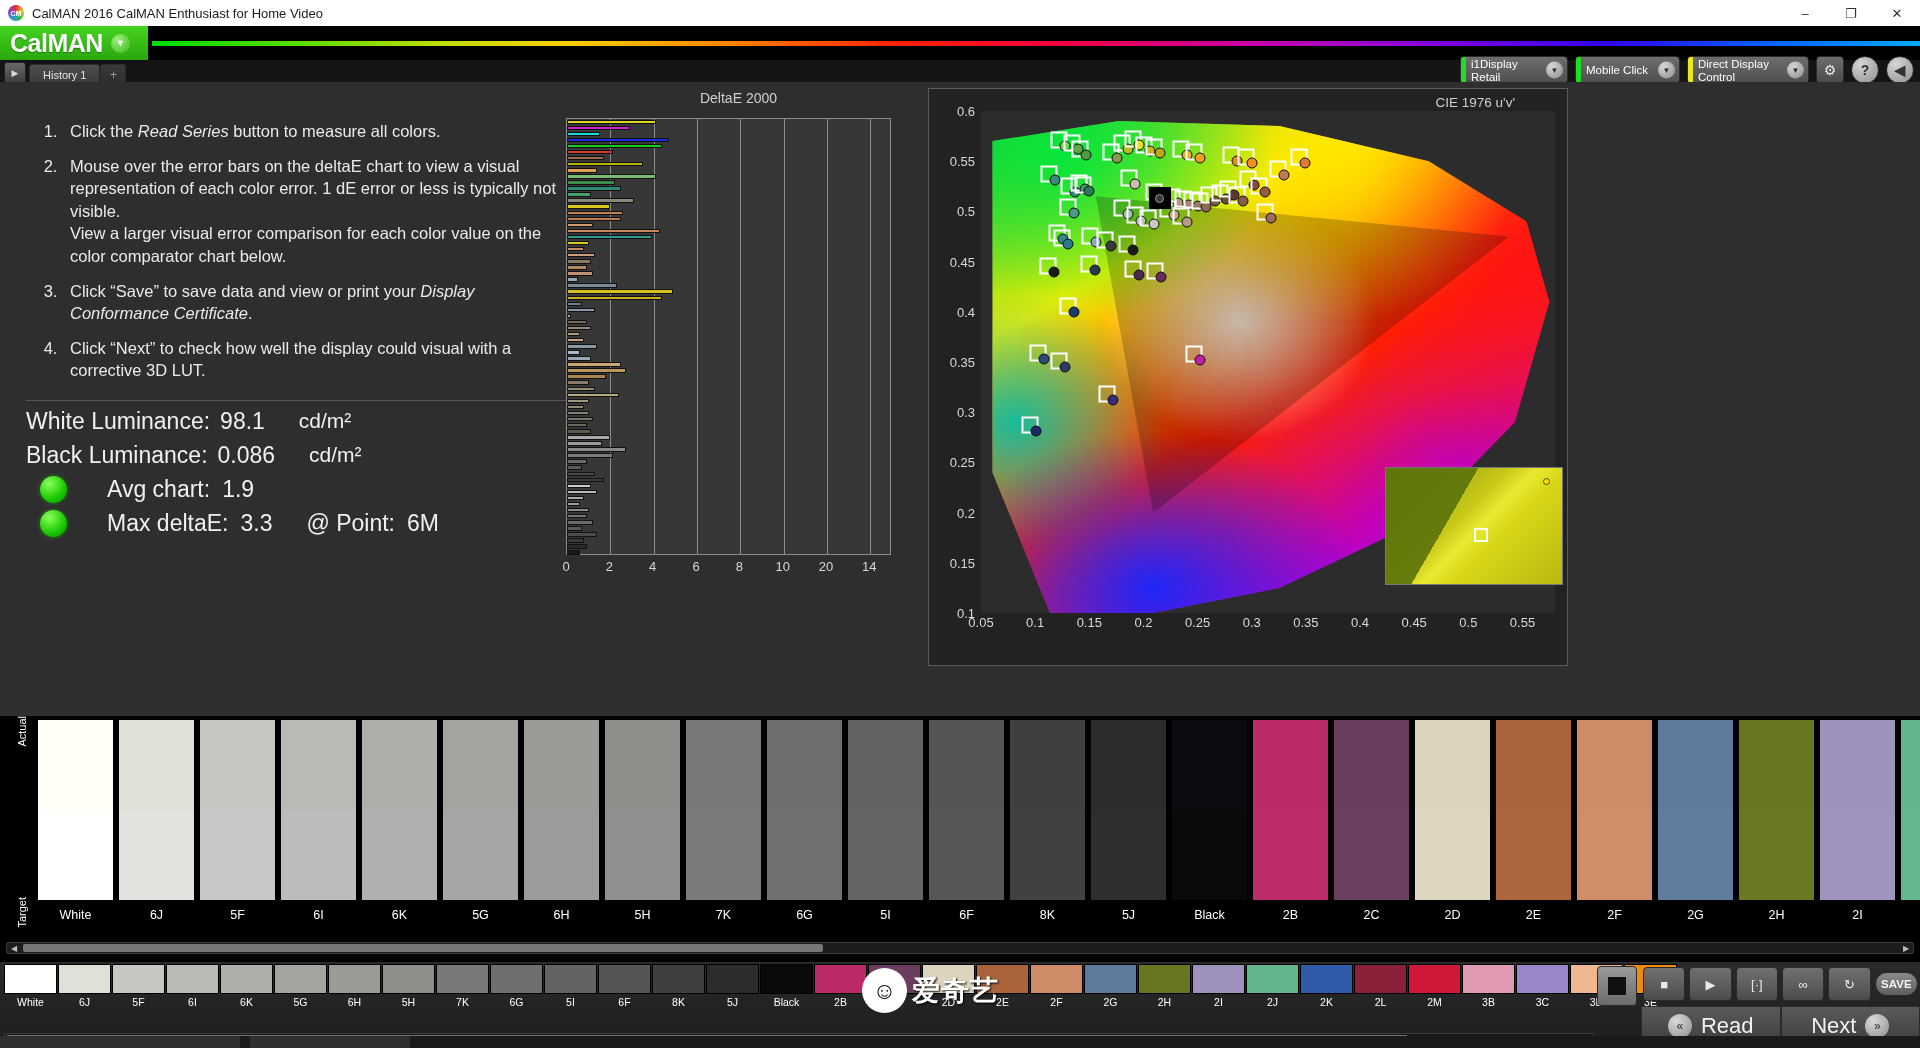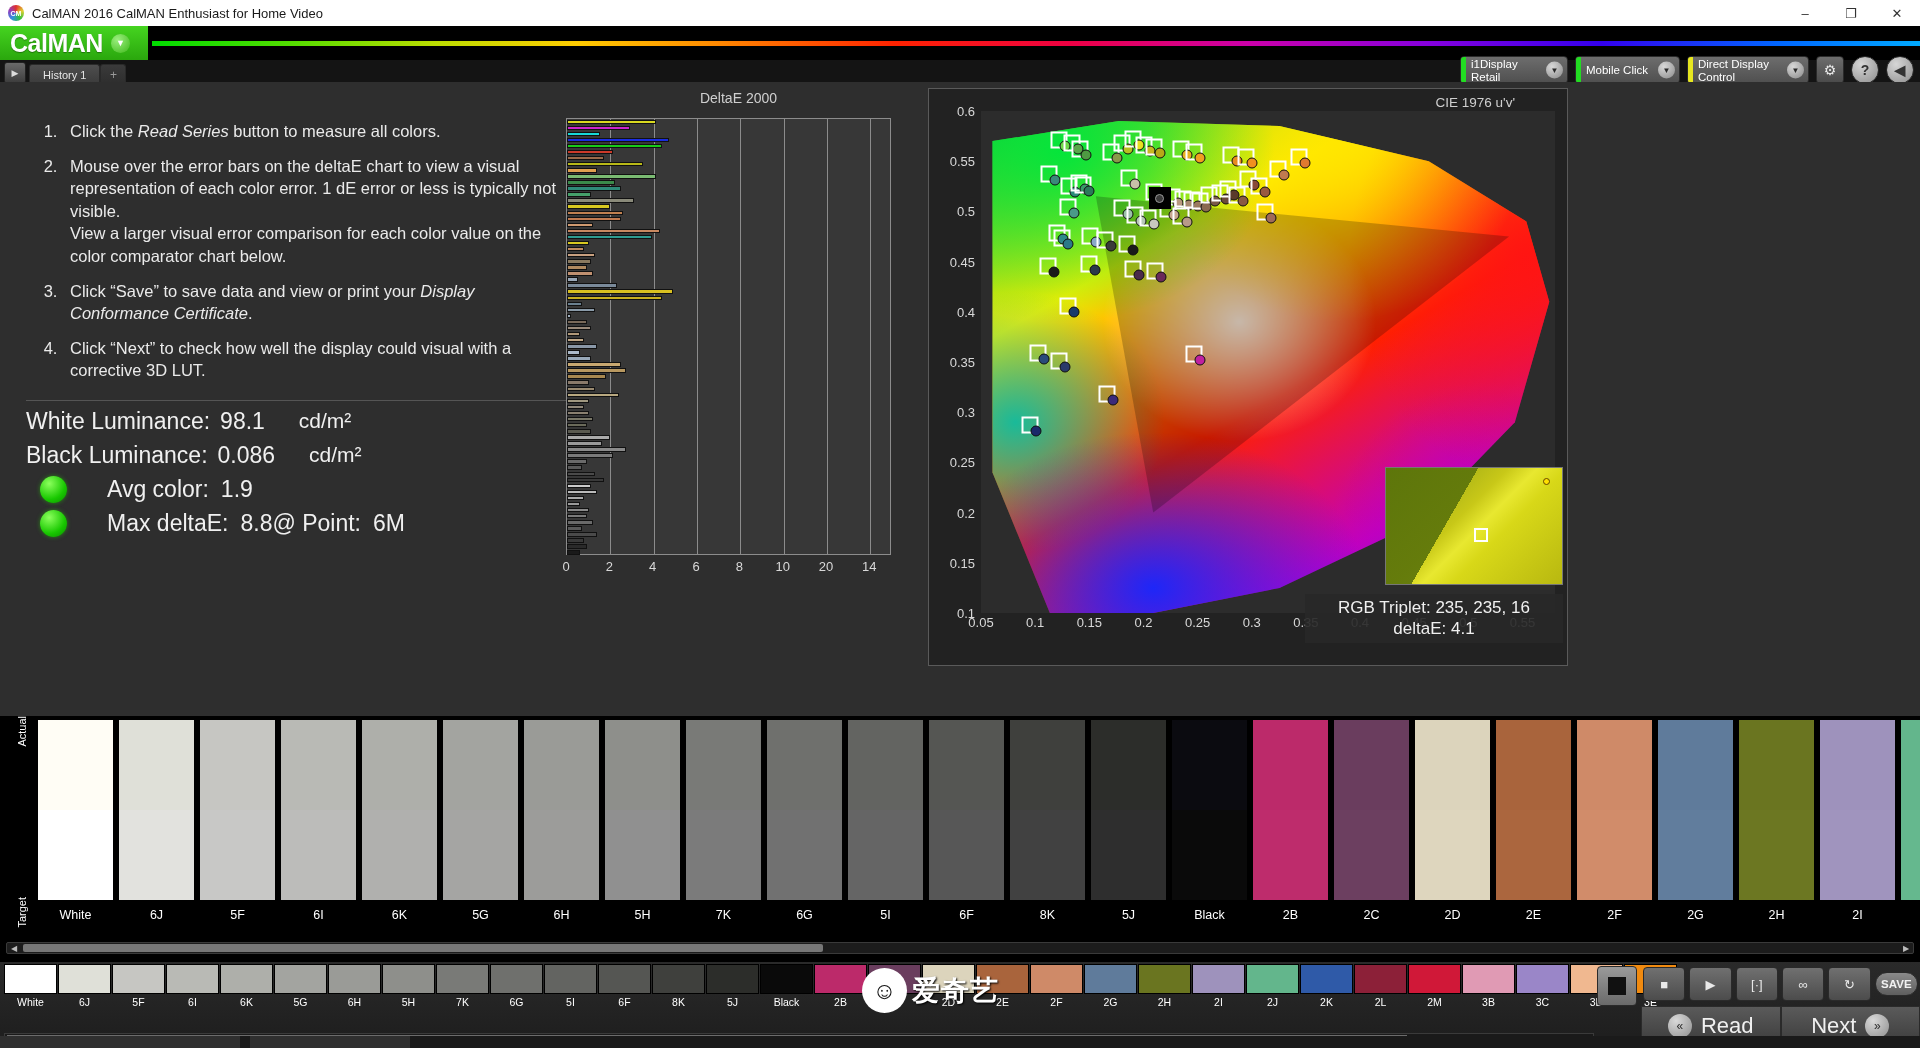--- a/index.html
+++ b/index.html
@@ -123,21 +123,21 @@
   .perf-label { }
   .perf-val { margin-left: 10px; }
   .perf-unit { margin-left: 34px; font-size: 21px; }
   .led {
     width: 27px; height: 27px; border-radius: 50%; margin: 0 40px 0 14px; flex: none;
     background: radial-gradient(circle at 34% 28%, #8bff5c, #18c800 60%, #0a8a00);
     box-shadow: 0 0 4px rgba(40,220,0,.5);
   }
   .de-label { font-size: 23px; }
   .de-val { margin-left: 12px; }
-  .de-at { }
+  .de-at { margin-left: 34px; }
 
   
   .de-chart { position: absolute; left: 566px; top: 22px; width: 345px; height: 490px; }
   .de-title { position: absolute; left: 0; right: 0; top: -14px; text-align: center; color: #cfcfcf; font-size: 14px; }
   .de-plot {
     position: absolute; left: 0; top: 14px; width: 325px; height: 437px;
     background: #373737; border: 1px solid #8c8c8c;
   }
   .de-vline { position: absolute; top: 0; bottom: 0; width: 1px; background: #8c8c8c; }
   .de-bar { position: absolute; height: 5px; border: 1px solid #111; left: 0; }
@@ -349,27 +349,27 @@
       <span class="perf-val">98.1</span>
       <span class="perf-unit">cd/m²</span>
     </div>
     <div class="perf-row">
       <span class="perf-label">Black Luminance:</span>
       <span class="perf-val">0.086</span>
       <span class="perf-unit">cd/m²</span>
     </div>
     <div class="perf-row">
       <span class="led"></span>
-      <span class="de-label">Avg color:</span>
+      <span class="de-label">Avg chart:</span>
       <span class="de-val">1.9</span>
     </div>
     <div class="perf-row">
       <span class="led"></span>
       <span class="de-label">Max deltaE:</span>
-      <span class="de-val">8.8</span>
+      <span class="de-val">3.3</span>
       <span class="de-at">@ Point:</span>
       <span class="de-val">6M</span>
     </div>
   </div>
 
   <div class="de-chart">
     <div class="de-title">DeltaE 2000</div>
     <div class="de-plot" id="dePlot">
         <div class="de-vline" style="left: 43.3333px;"></div>
         <div class="de-vline" style="left: 86.6667px;"></div>
@@ -600,24 +600,20 @@
         <div class="cie-pt" style="left: 132.128px; top: 289.152px; background: rgb(58, 42, 122);"></div>
         <div class="cie-sel" style="left: 178.698px; top: 87.348px;">
           <span style="width:9px;height:9px;border-radius:50%;background:#3a3a3a;border:1px solid #999;display:block"></span>
         </div>
       </div>
     <div class="cie-inset">
       <div class="band"></div>
       <div style="position:absolute;right:12px;top:10px;width:7px;height:7px;border-radius:50%;background:#ffe000;border:1px solid #664400"></div>
       <div style="position:absolute;left:50%;top:52%;width:14px;height:14px;border:2px solid #fff"></div>
     </div>
-    <div class="readout">
-      <div>RGB Triplet: 235, 235, 16</div>
-      <div>deltaE: 4.1</div>
-    </div>
   </div>
 </div>
 
 <div class="compstrip">
   <div class="side-labels">
     <span>Actual</span>
     <span>Target</span>
   </div>
   <div class="patches" id="patches">
       <div class="patch-col">

